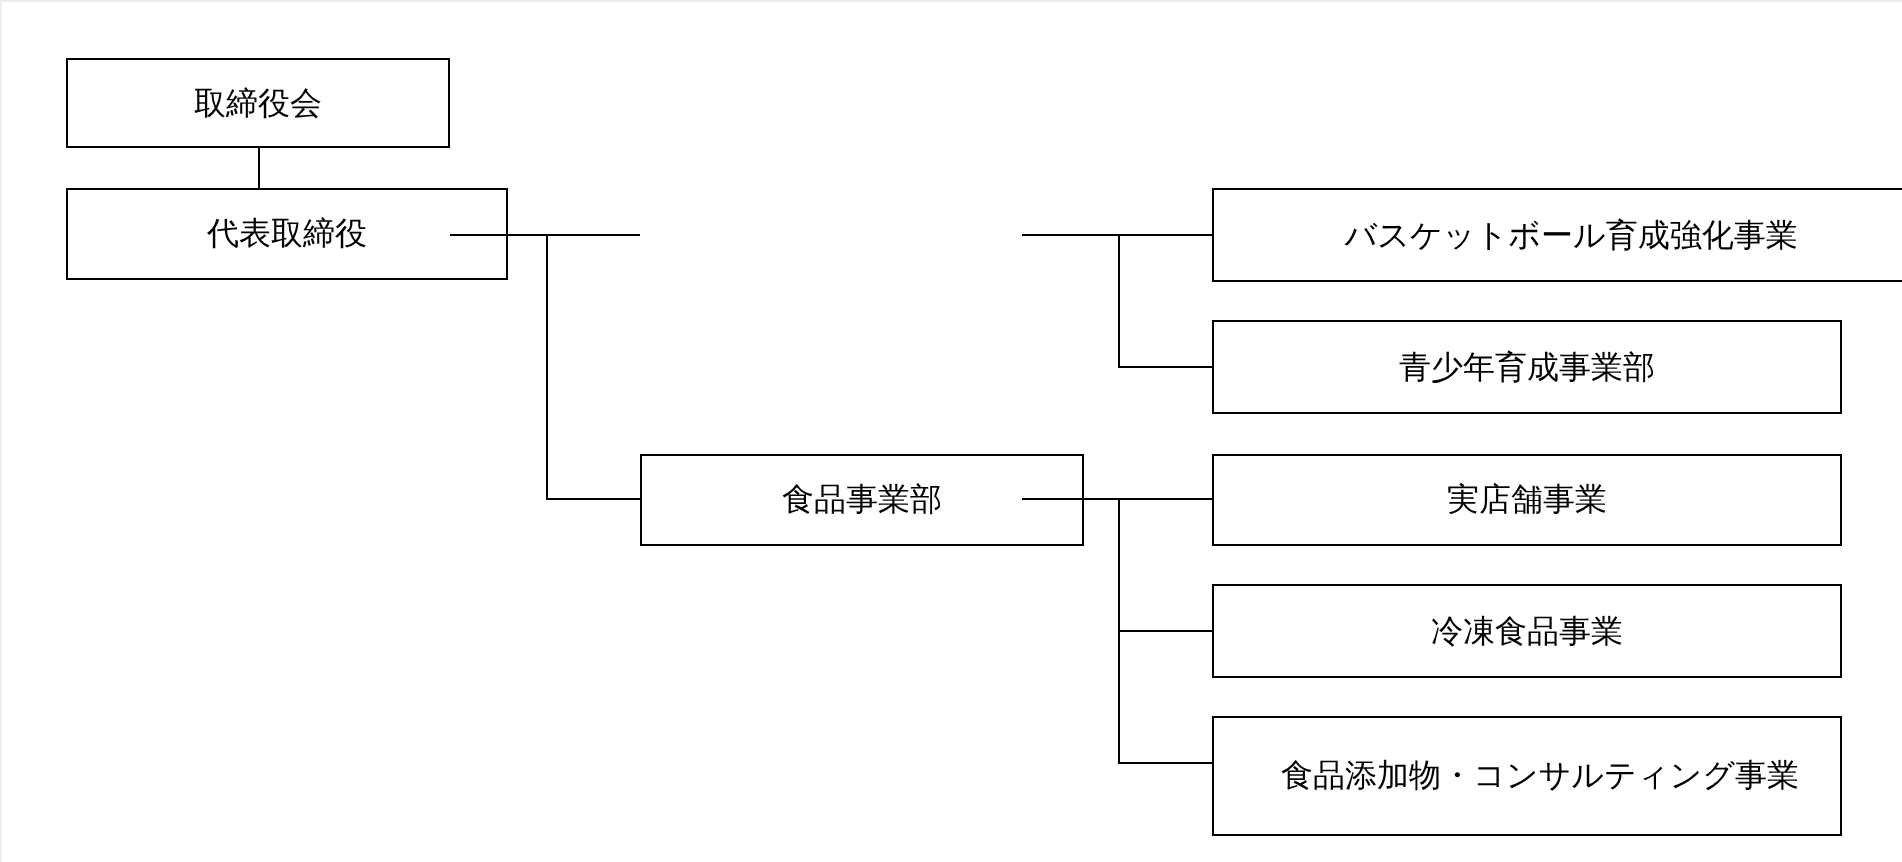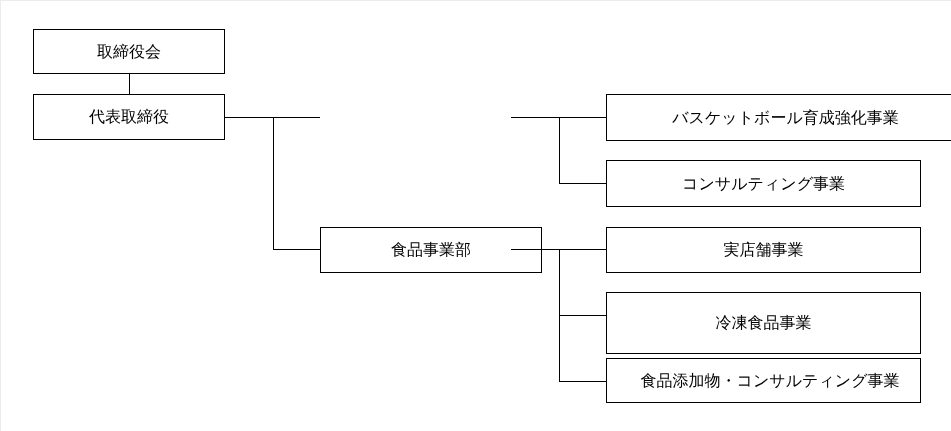--- a/index.html
+++ b/index.html
@@ -44,46 +44,46 @@
 </style>
 </head>
 <body>
 
 <div id="canvas">
 
   <div class="node" style="left:32px; top:28px; width:192px; height:45px;">
     <span>取締役会</span>
   </div>
 
-  <div class="node" style="left:32px; top:93px; width:192px; height:46px;">
+  <div class="node" style="left:32px; top:93px; width:221px; height:46px;">
     <span>代表取締役</span>
   </div>
 
 
   <div class="node" style="left:319px; top:226px; width:222px; height:46px;">
     <span>食品事業部</span>
   </div>
 
   <div class="node" style="left:605px; top:93px; width:359px; height:47px;">
     <span>バスケットボール育成強化事業</span>
   </div>
 
   <div class="node" style="left:605px; top:159px; width:315px; height:47px;">
-    <span>コンサルティング事業</span>
+    <span>青少年育成事業部</span>
   </div>
 
   <div class="node" style="left:605px; top:226px; width:315px; height:46px;">
     <span>実店舗事業</span>
   </div>
 
-  <div class="node" style="left:605px; top:291px; width:315px; height:62px;">
+  <div class="node" style="left:605px; top:291px; width:315px; height:47px;">
     <span>冷凍食品事業</span>
   </div>
 
-  <div class="node" style="left:605px; top:357px; width:315px; height:45px;padding-left:13px;">
+  <div class="node" style="left:605px; top:357px; width:315px; height:60px;padding-left:13px;">
     <span>食品添加物・コンサルティング事業</span>
   </div>
 
   <div class="line" style="left:128px; top:73px;  width:1px;  height:20px;"></div>
 
   <div class="line" style="left:224px; top:116px; width:95px; height:1px;"></div>
   <div class="line" style="left:272px; top:116px; width:1px;  height:132px;"></div>
   <div class="line" style="left:272px; top:248px; width:47px; height:1px;"></div>
 
   <div class="line" style="left:510px; top:116px; width:95px; height:1px;"></div>

